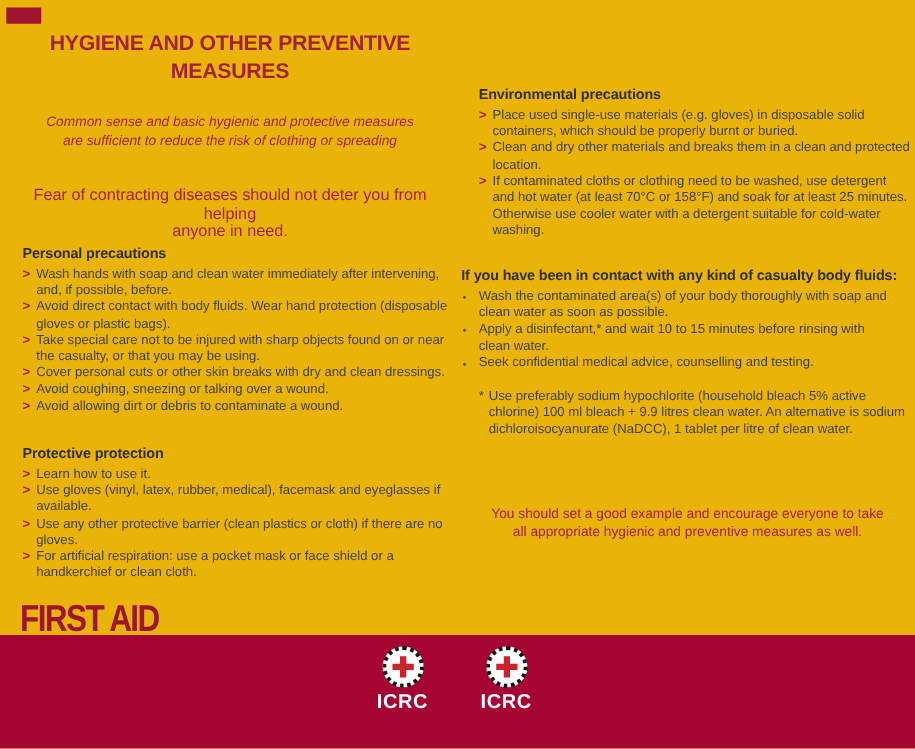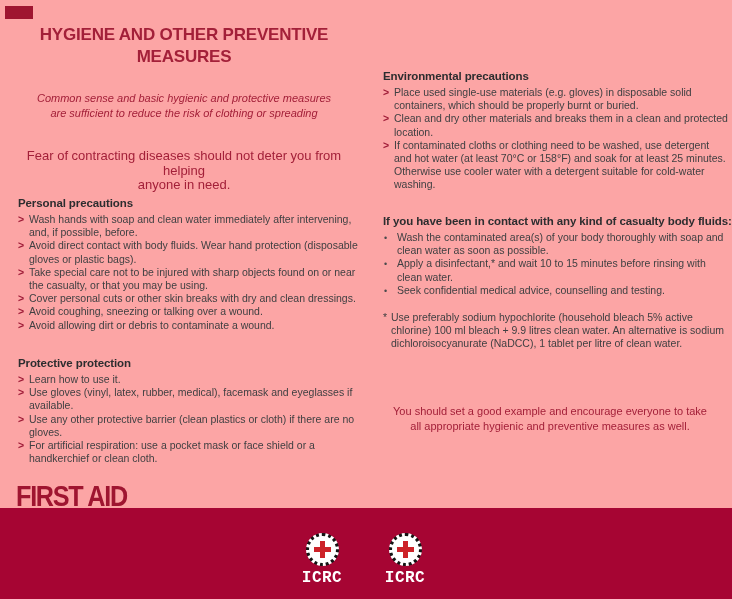--- a/index.html
+++ b/index.html
@@ -1,17 +1,17 @@
 <!DOCTYPE html>
 <html><head>
 <meta charset="utf-8">
 <style>
   html,body{margin:0;padding:0;background:#fff;}
   .page{
-    position:relative;width:732px;height:599px;background:#fca5a5;overflow:hidden;
+    position:relative;width:732px;height:599px;background:#eab308;overflow:hidden;
     font-family:"Liberation Sans",sans-serif;color:#404042;
   }
   .corner-tab{position:absolute;left:5px;top:6px;width:28px;height:13px;background:#9f1530;}
 
   
   .title{
     position:absolute;left:18px;top:24px;width:332px;text-align:center;
     color:#a32039;font-weight:bold;font-size:17px;line-height:22px;letter-spacing:-0.2px;
   }
   .intro1{
@@ -19,21 +19,21 @@
     color:#a32039;font-size:11px;line-height:14.5px;font-style:italic;
   }
   .intro2{
     position:absolute;left:12px;top:149px;width:344px;text-align:center;
     color:#a32039;font-size:13px;line-height:14.5px;
   }
   .section{position:absolute;width:340px;}
   .sec-personal{left:18px;top:196px;}
   .sec-protective{left:18px;top:356px;}
   .sec-env{left:383px;top:69px;width:346px;}
-  .sec-fluids{left:383px;top:214px;width:349px;}
+  .sec-fluids{left:369px;top:214px;width:349px;}
   .sec-heading{
     font-size:11.5px;font-weight:bold;color:#2d2d2f;line-height:15px;margin-bottom:2px;
     letter-spacing:-0.1px;
   }
   .item{display:flex;font-size:10.5px;line-height:13.2px;color:#404042;}
   .item .marker{width:11px;flex:none;color:#9f1c38;font-weight:bold;}
   .item .dotmark{width:13px;flex:none;color:#4a4a4c;font-size:9px;padding-top:1px;padding-left:1px;}
   .item .astmark{width:8px;flex:none;color:#404042;}
   .item .itext{flex:1;}
   .footnote{position:absolute;left:383px;top:311px;width:347px;}
@@ -42,21 +42,21 @@
     color:#a32039;font-size:11px;line-height:15px;
   }
 
   
   .brand{
     position:absolute;left:16px;top:479px;
     font-size:30px;font-weight:bold;color:#9f1530;letter-spacing:-1.5px;
     transform:scaleX(0.84);transform-origin:left center;white-space:nowrap;
   }
   .band{position:absolute;left:0;top:508px;width:732px;height:91px;background:#a60533;}
-  .logo{position:absolute;top:25px;width:58px;display:flex;flex-direction:column;align-items:center;font-family:Liberation Mono, monospace;}
+  .logo{position:absolute;top:9px;width:58px;display:flex;flex-direction:column;align-items:center;}
   .logo-1{left:293px;}
   .logo-2{left:376px;}
   .emblem{
     width:33px;height:33px;border-radius:50%;background:#fff;box-sizing:border-box;
     border:3px dotted #141414;position:relative;
   }
   .cross-v{position:absolute;left:50%;top:50%;width:5px;height:17px;margin-left:-2.5px;margin-top:-8.5px;background:#cc2229;}
   .cross-h{position:absolute;left:50%;top:50%;width:17px;height:5px;margin-left:-8.5px;margin-top:-2.5px;background:#cc2229;}
   .logo-label{
     margin-top:4px;color:#ffffff;font-weight:bold;font-size:16px;letter-spacing:0.5px;line-height:16px;

